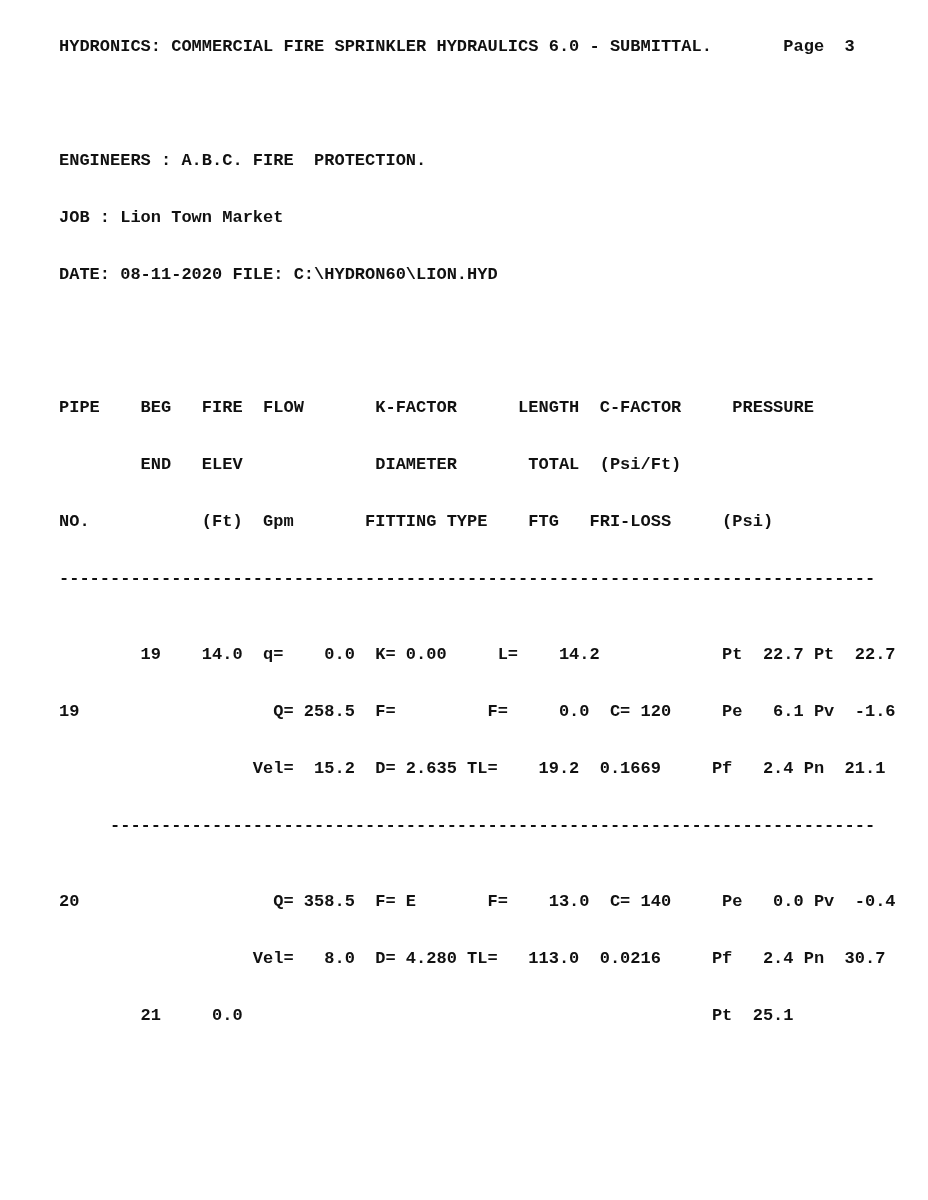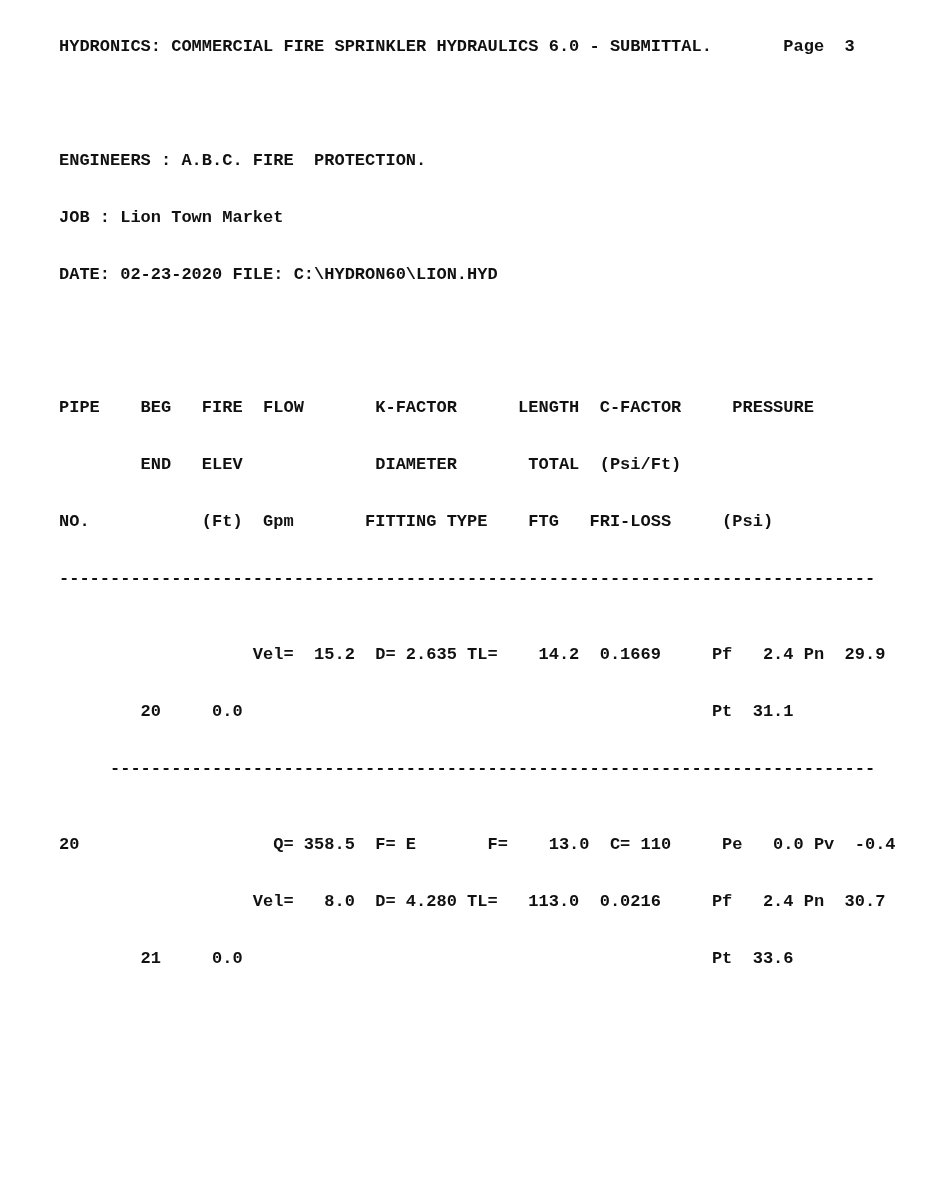--- a/index.html
+++ b/index.html
@@ -13,35 +13,36 @@
     .line { display:block; height:19px; }
   </style>
 </head>
 <body>
 
 <div id="report">
   <span class="line">HYDRONICS: COMMERCIAL FIRE SPRINKLER HYDRAULICS 6.0 - SUBMITTAL.       Page  3</span>
   <span class="line"></span>
   <span class="line">ENGINEERS : A.B.C. FIRE  PROTECTION.</span>
   <span class="line">JOB : Lion Town Market</span>
-  <span class="line">DATE: 02-23-2020 FILE: C:\HYDRON60\LION.HYD</span>
+  <span class="line">DATE: 08-11-2020 FILE: C:\HYDRON60\LION.HYD</span>
   <span class="line"></span>
 
   <span class="line">PIPE    BEG   FIRE  FLOW       K-FACTOR      LENGTH  C-FACTOR     PRESSURE</span>
   <span class="line">        END   ELEV             DIAMETER       TOTAL  (Psi/Ft)</span>
   <span class="line">NO.           (Ft)  Gpm       FITTING TYPE    FTG   FRI-LOSS     (Psi)</span>
   <span class="line">--------------------------------------------------------------------------------</span>
 
-  <span class="line">                   Vel=  15.2  D= 2.635 TL=    14.2  0.1669     Pf   2.4 Pn  29.9</span>
-  <span class="line">        20     0.0                                              Pt  31.1</span>
+  <span class="line">        19    14.0  q=    0.0  K= 0.00     L=    14.2            Pt  22.7 Pt  22.7</span>
+  <span class="line">19                   Q= 258.5  F=         F=     0.0  C= 120     Pe   6.1 Pv  -1.6</span>
+  <span class="line">                   Vel=  15.2  D= 2.635 TL=    19.2  0.1669     Pf   2.4 Pn  21.1</span>
   <span class="line">     ---------------------------------------------------------------------------</span>
 
-  <span class="line">20                   Q= 358.5  F= E       F=    13.0  C= 110     Pe   0.0 Pv  -0.4</span>
+  <span class="line">20                   Q= 358.5  F= E       F=    13.0  C= 140     Pe   0.0 Pv  -0.4</span>
   <span class="line">                   Vel=   8.0  D= 4.280 TL=   113.0  0.0216     Pf   2.4 Pn  30.7</span>
-  <span class="line">        21     0.0                                              Pt  33.6</span>
+  <span class="line">        21     0.0                                              Pt  25.1</span>
   
 
   
   
   
   
 
   
   
   

